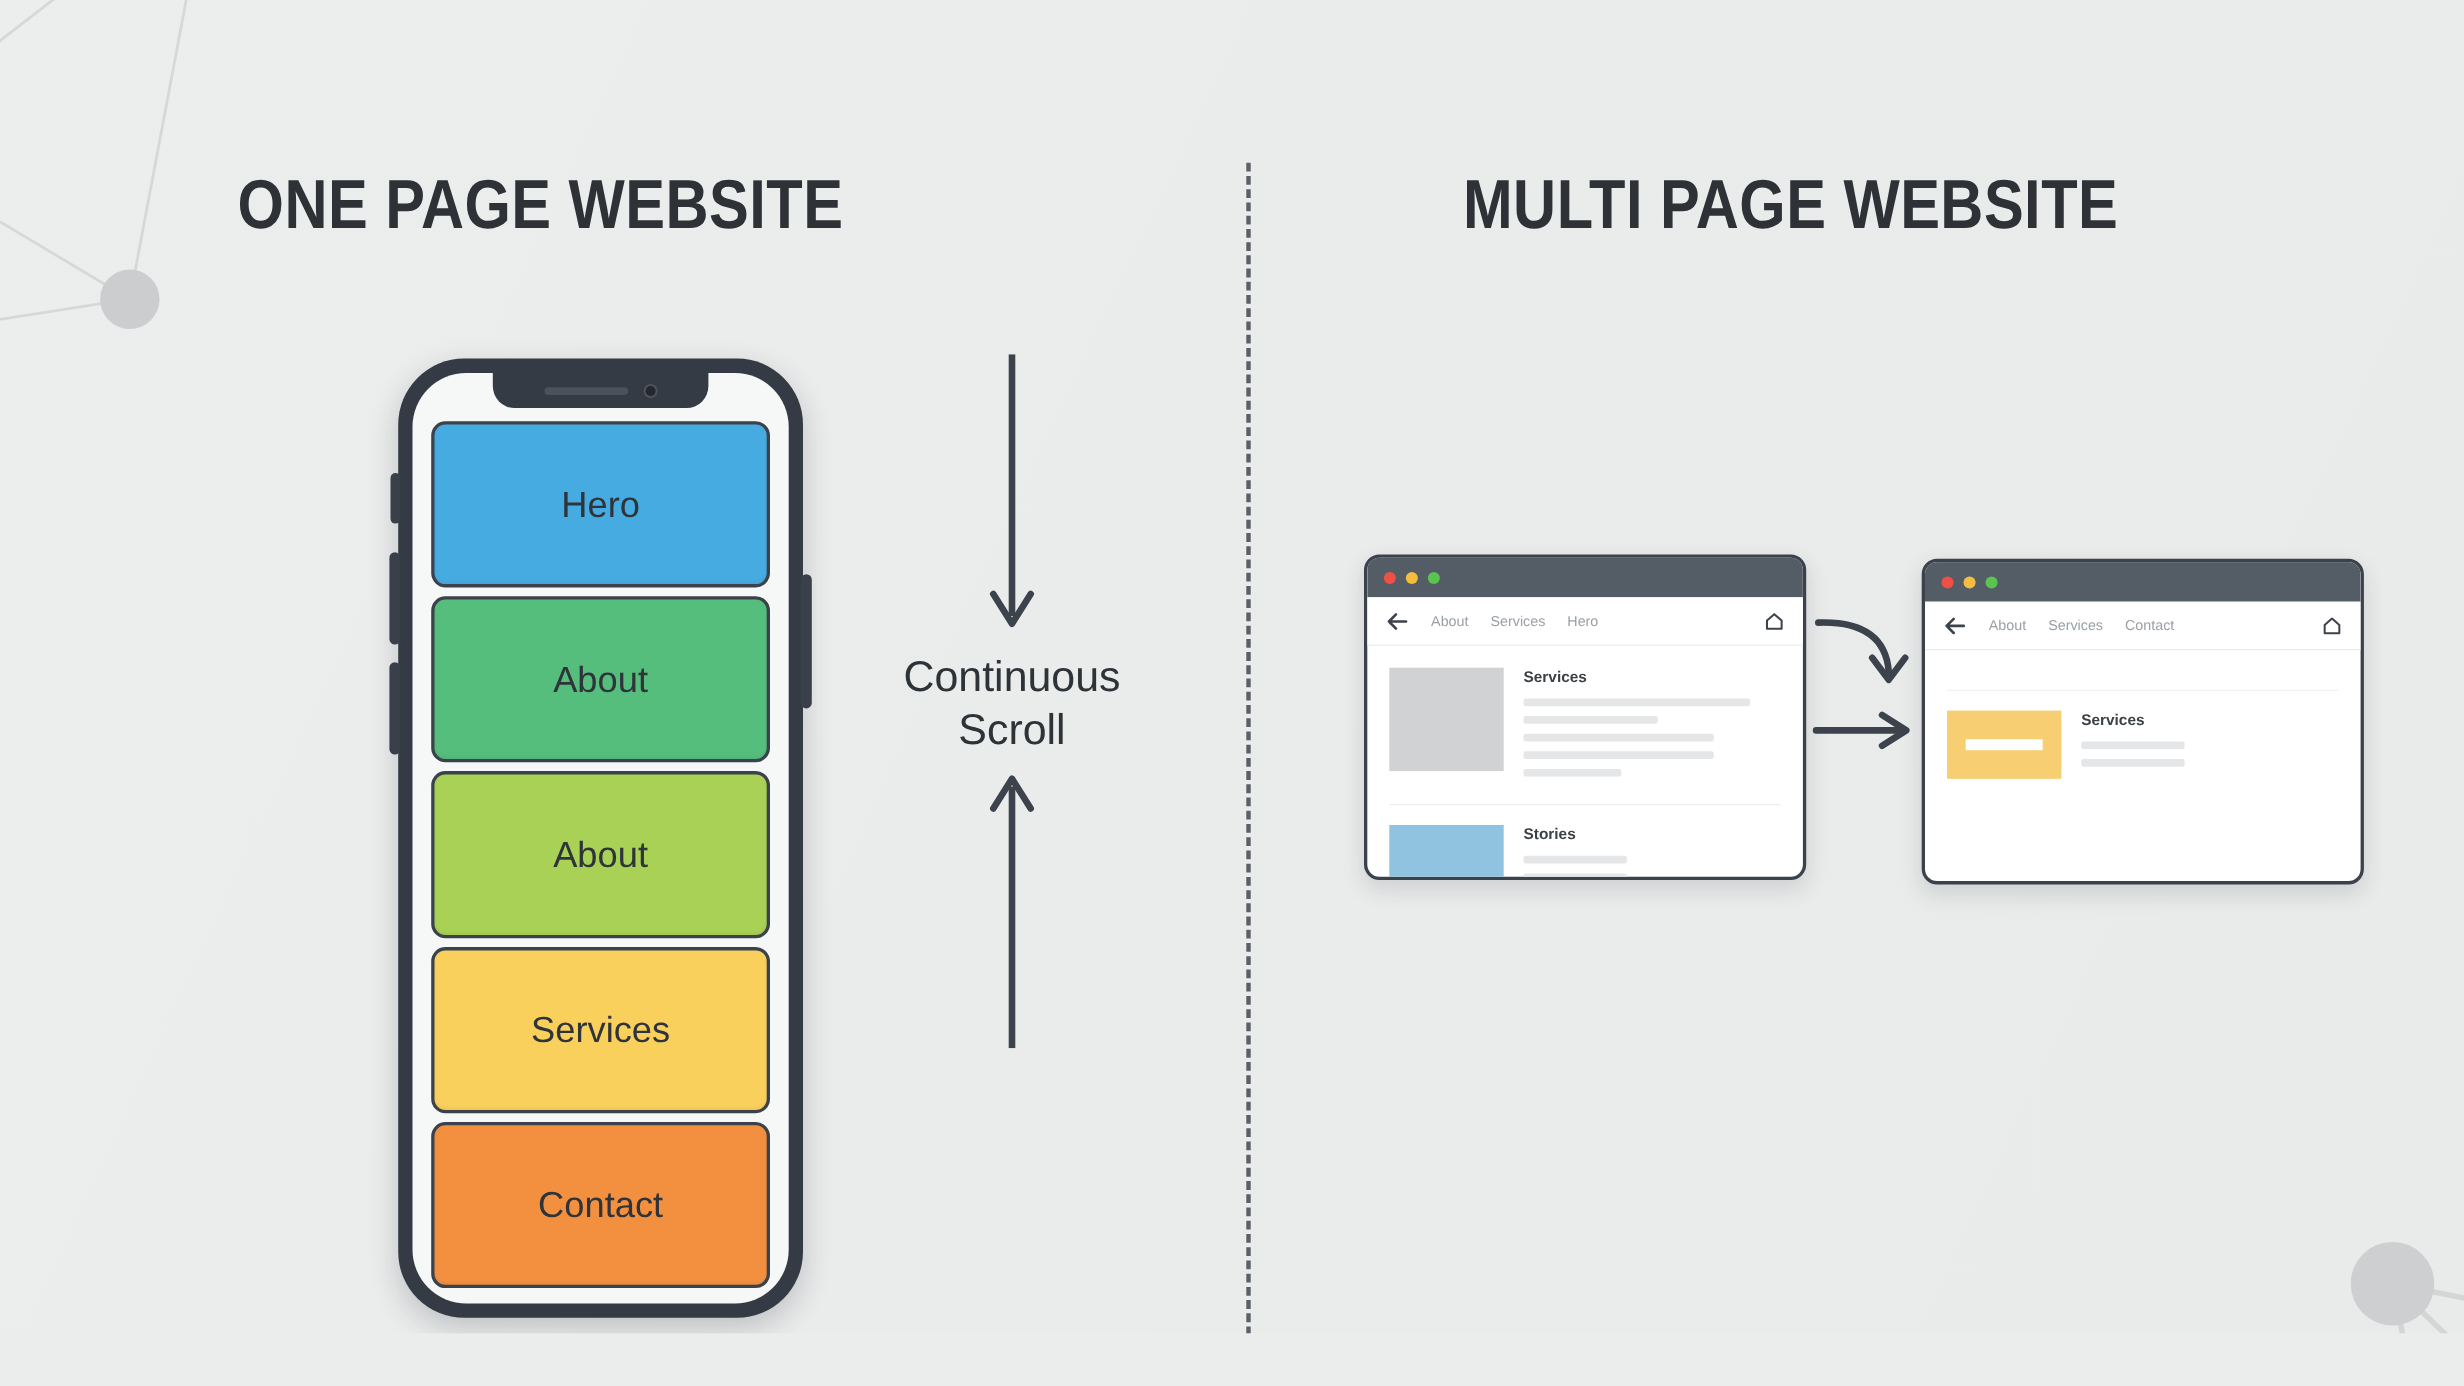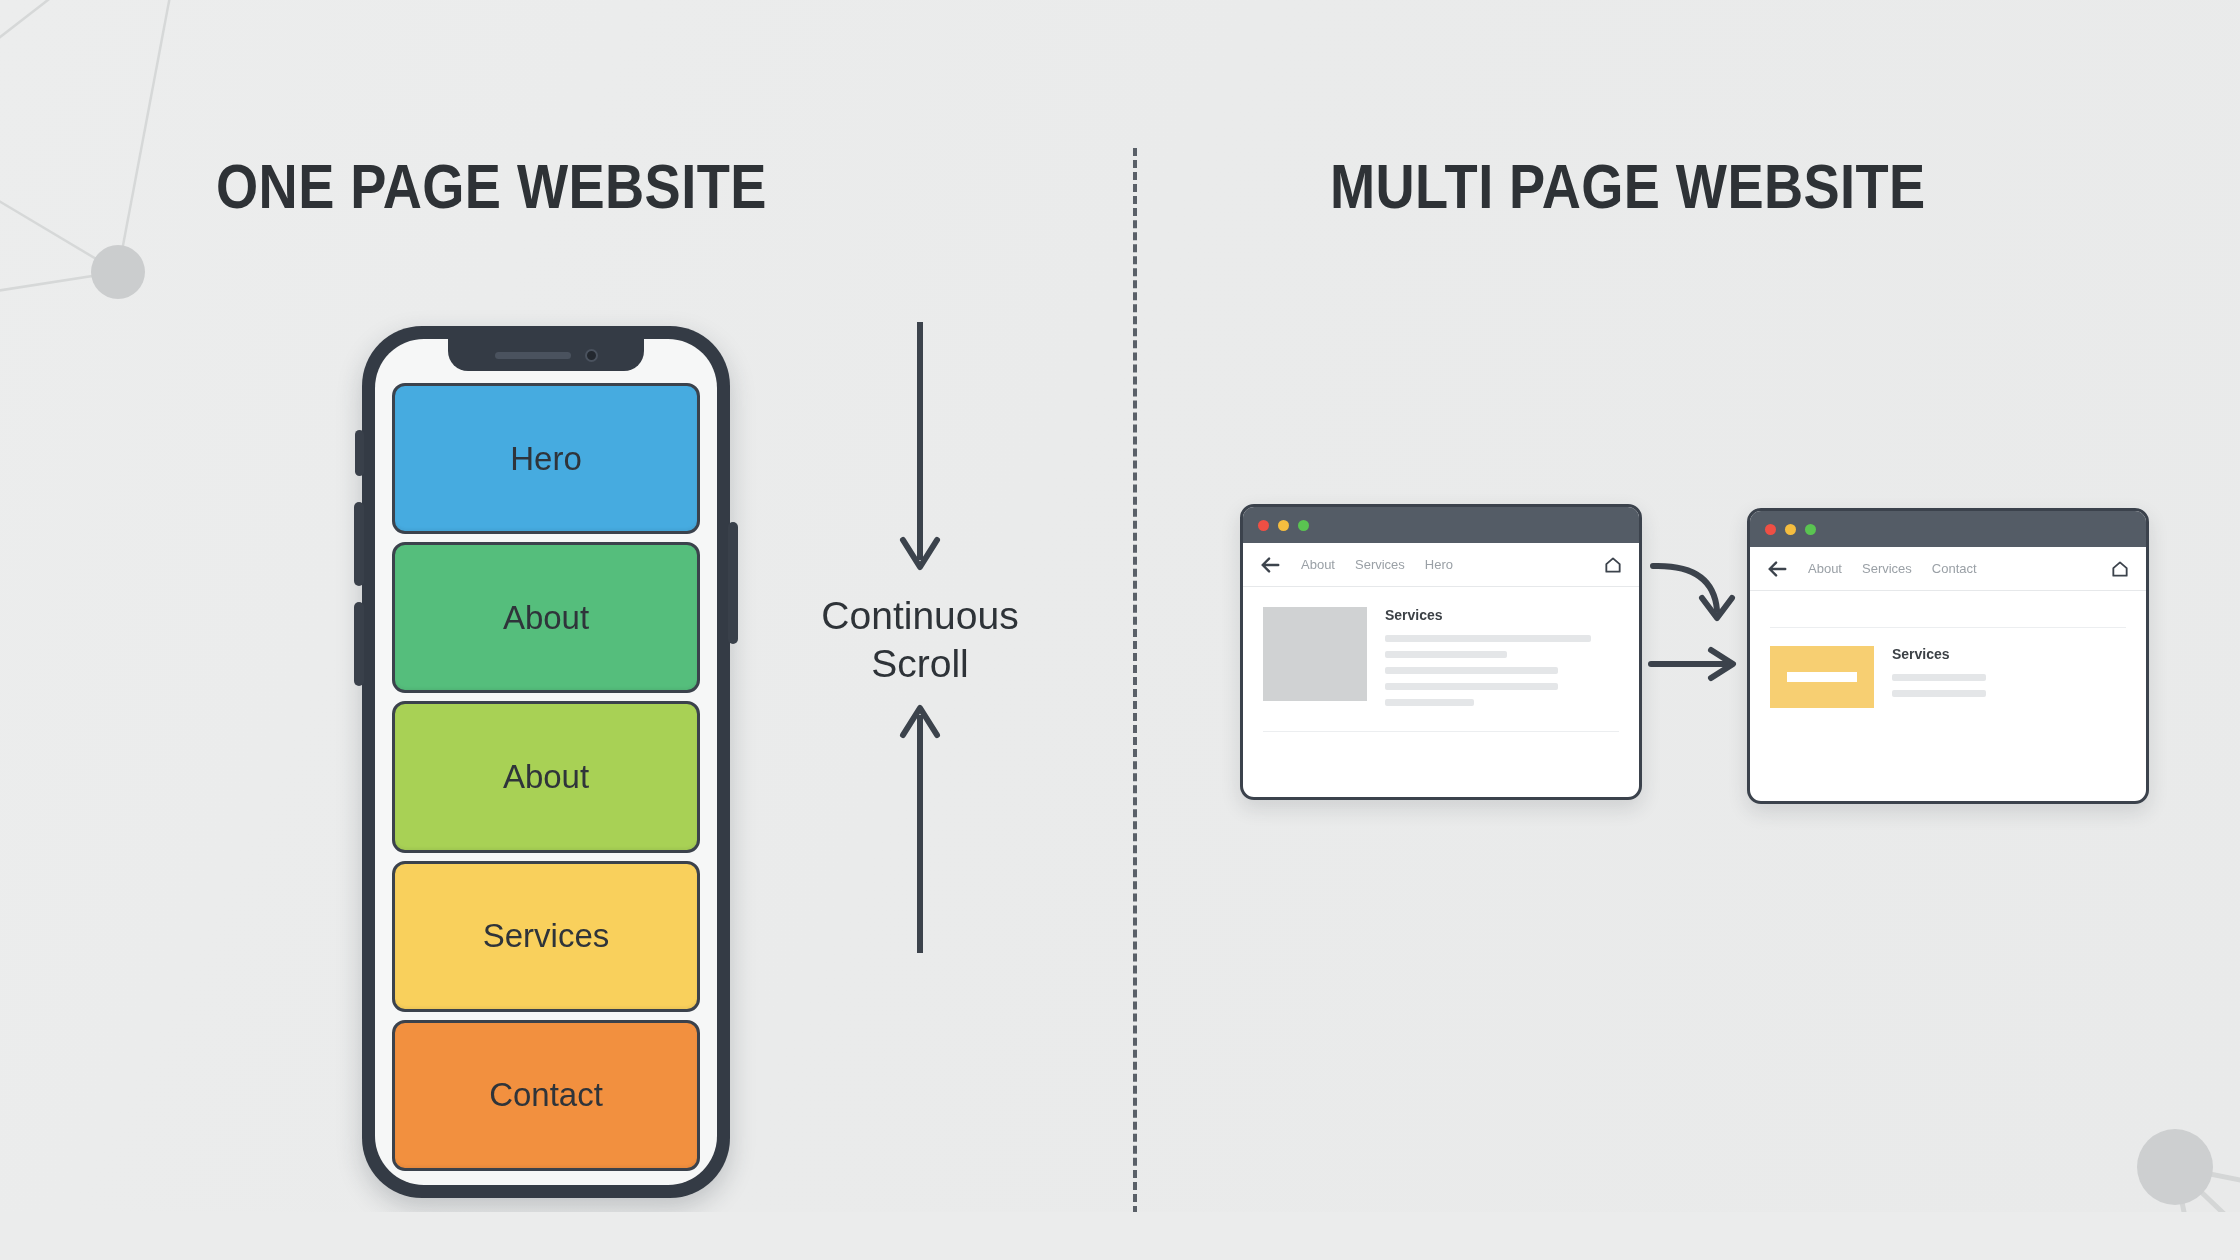--- a/index.html
+++ b/index.html
@@ -277,20 +277,28 @@
           <div class="col">
             <div class="blurb">Services</div>
             <div class="line" style="width: 88%;"></div>
             <div class="line" style="width: 52%;"></div>
             <div class="line" style="width: 74%;"></div>
             <div class="line" style="width: 74%;"></div>
             <div class="line" style="width: 38%;"></div>
           </div>
         </div>
         <div class="hr"></div>
+        <div class="row">
+          <div class="thumb thumb-2" style="background: rgb(143, 195, 224);"></div>
+          <div class="col">
+            <div class="blurb">Stories</div>
+            <div class="line" style="width: 40%;"></div>
+            <div class="line" style="width: 40%;"></div>
+          </div>
+        </div>
       </div>
     </div>
   <div class="browser browser-2" id="browser-1">
       <div class="titlebar">
         <span class="dot" style="background: rgb(239, 79, 68);"></span>
         <span class="dot" style="background: rgb(245, 189, 63);"></span>
         <span class="dot" style="background: rgb(90, 196, 81);"></span>
       </div>
       <div class="navbar">
         <span class="nav-back"><svg viewBox="0 0 24 24">

